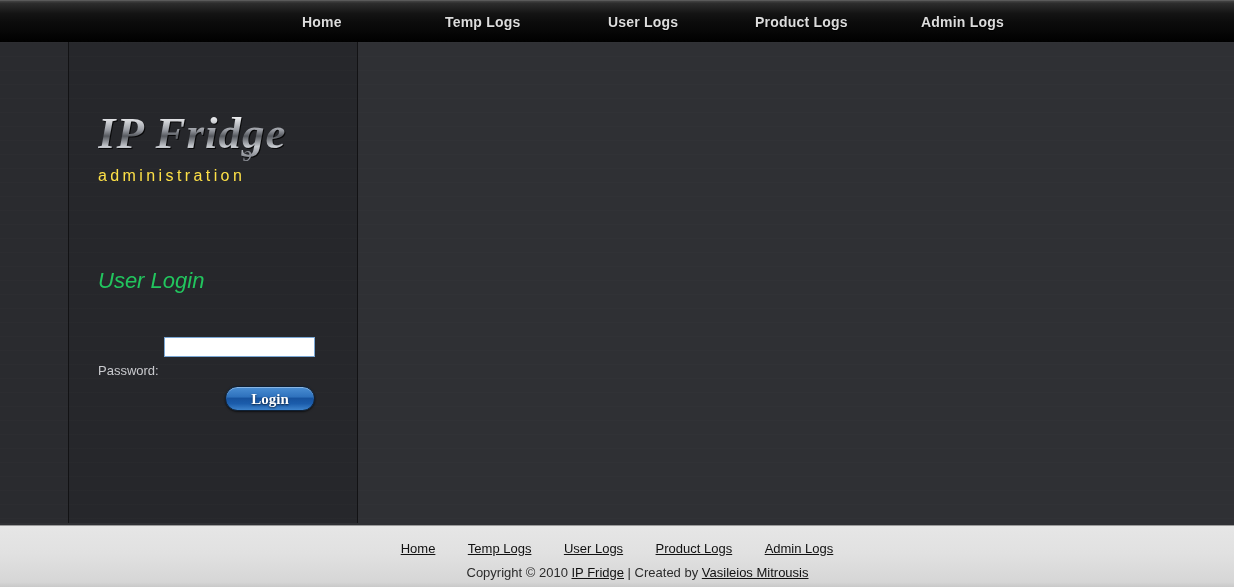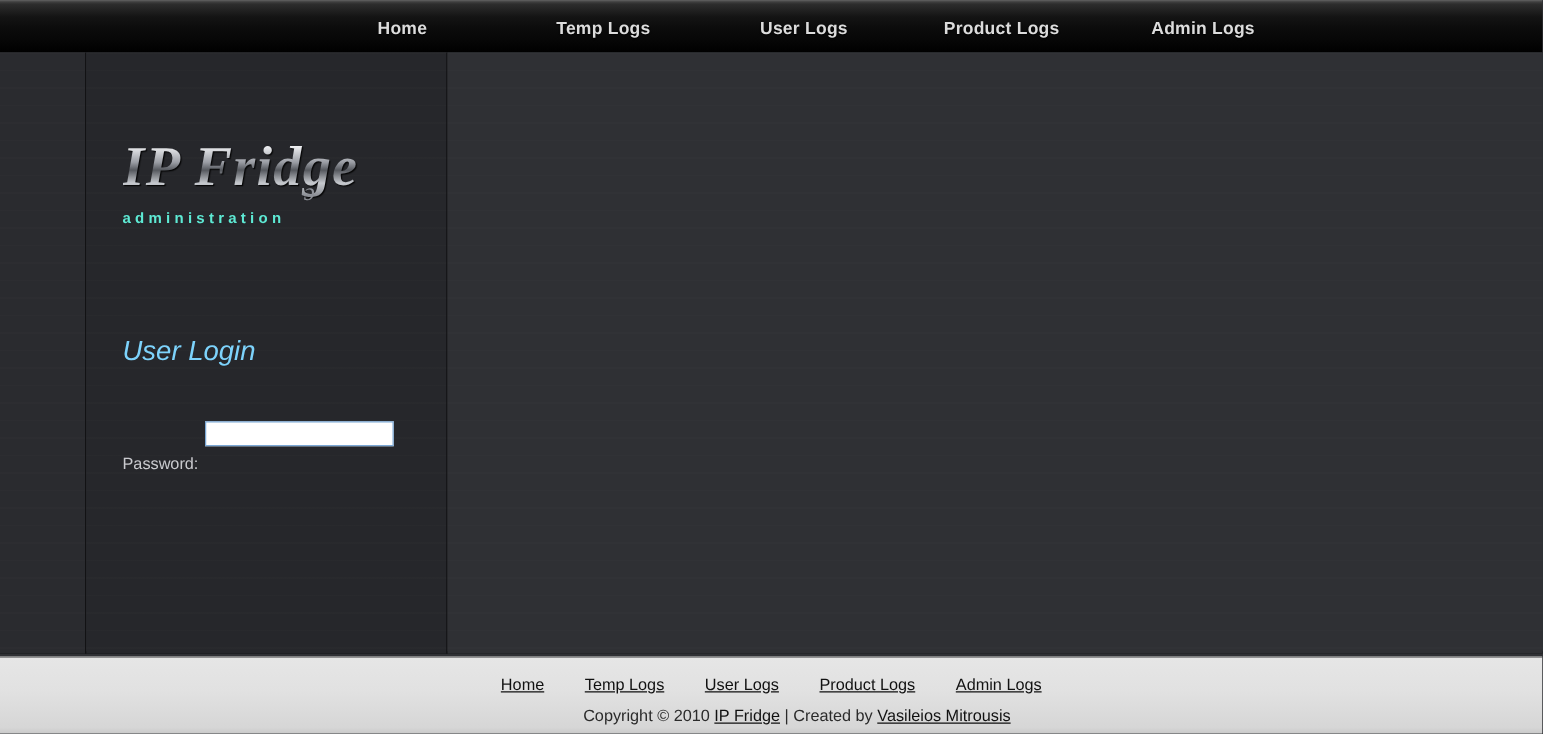--- a/index.html
+++ b/index.html
@@ -149,36 +149,36 @@
     width: 22px;
     height: 18px;
     color: #8d9097;
     font-family: "Liberation Serif", serif;
     font-size: 20px;
     font-style: italic;
     line-height: 18px;
   }
   .logo-sub {
     margin-top: 8px;
-    color: #5eead4;
-    font-size: 12px;
-    font-weight: bold;
+    color: #fde047;
+    font-size: 16px;
+    font-weight: normal;
     letter-spacing: 3.4px;
     font-family: "Liberation Sans", sans-serif;
   }
 
   
   .login-box {
     position: absolute;
     left: 29px;
     top: 226px;
     width: 250px;
   }
   .login-title {
-    color: #7dd3fc;
+    color: #22c55e;
     font-style: italic;
     font-size: 22px;
     font-weight: normal;
     margin: 0 0 22px 0;
     font-family: "Liberation Sans", sans-serif;
   }
   .field-row {
     display: block;
     white-space: nowrap;
     margin-bottom: 8px;
@@ -313,20 +313,23 @@
       <div class="logo-sub">administration</div>
     </div>
 
     <div class="login-box">
       <h2 class="login-title">User Login</h2>
 
       <div class="field-row">
         <span class="field-label">Password:</span><input type="password" class="password-input" value="" placeholder="" style="">
       </div>
 
+      <div class="btn-row">
+        <button class="login-button">Login</button>
+      </div>
     </div>
   </div>
 
   <div class="main-area">
     <div class="stripes"></div>
   </div>
 
 </div>
 
 <div class="footer">

